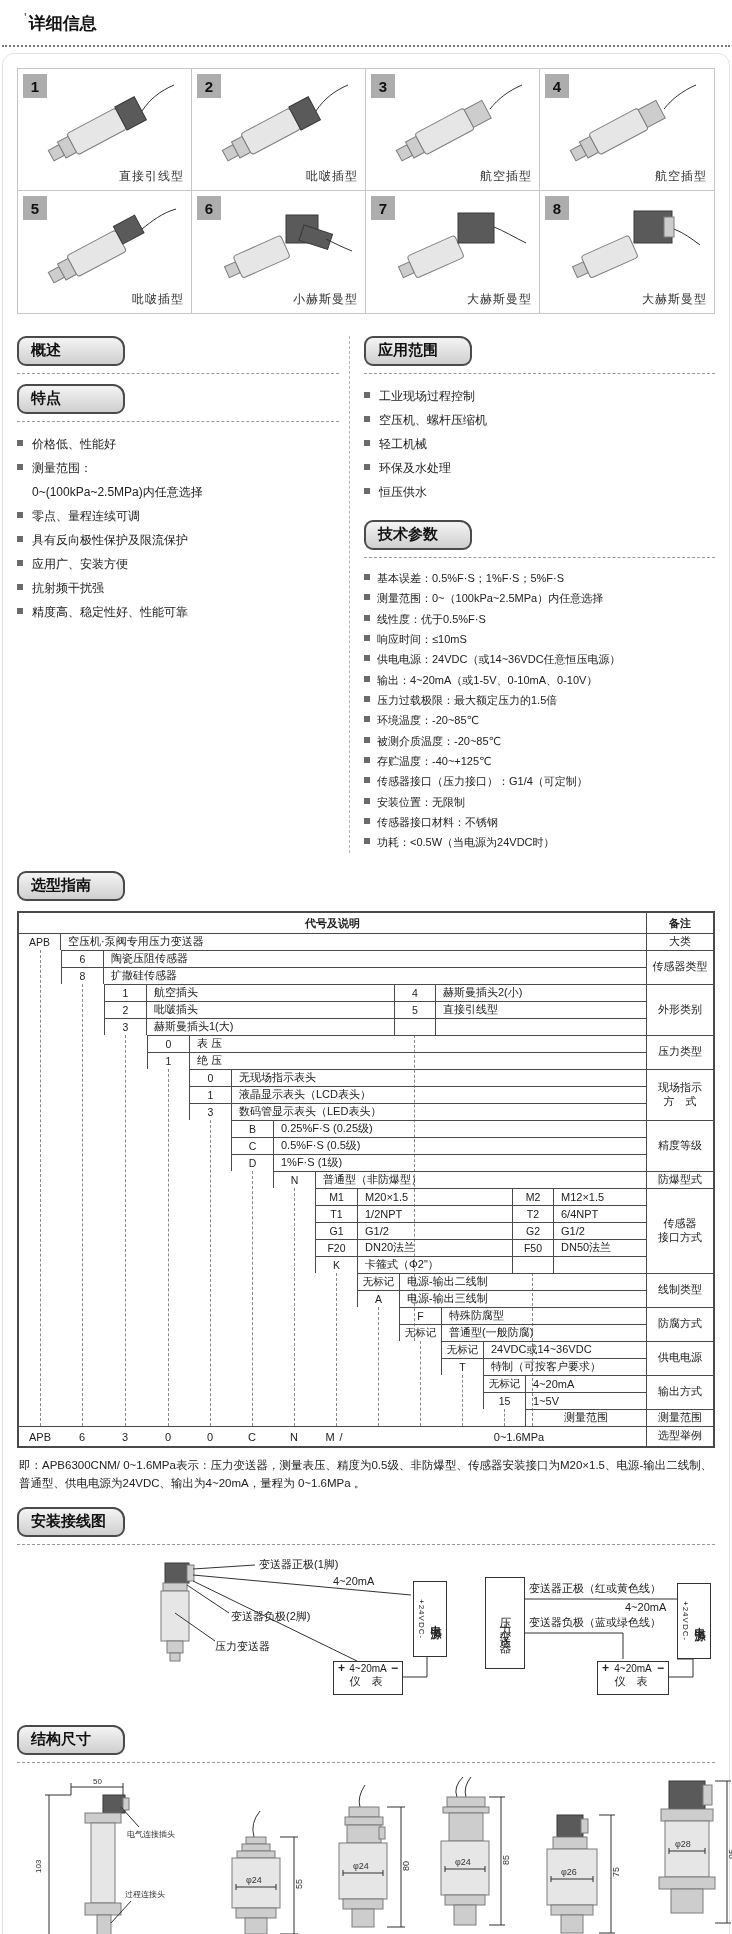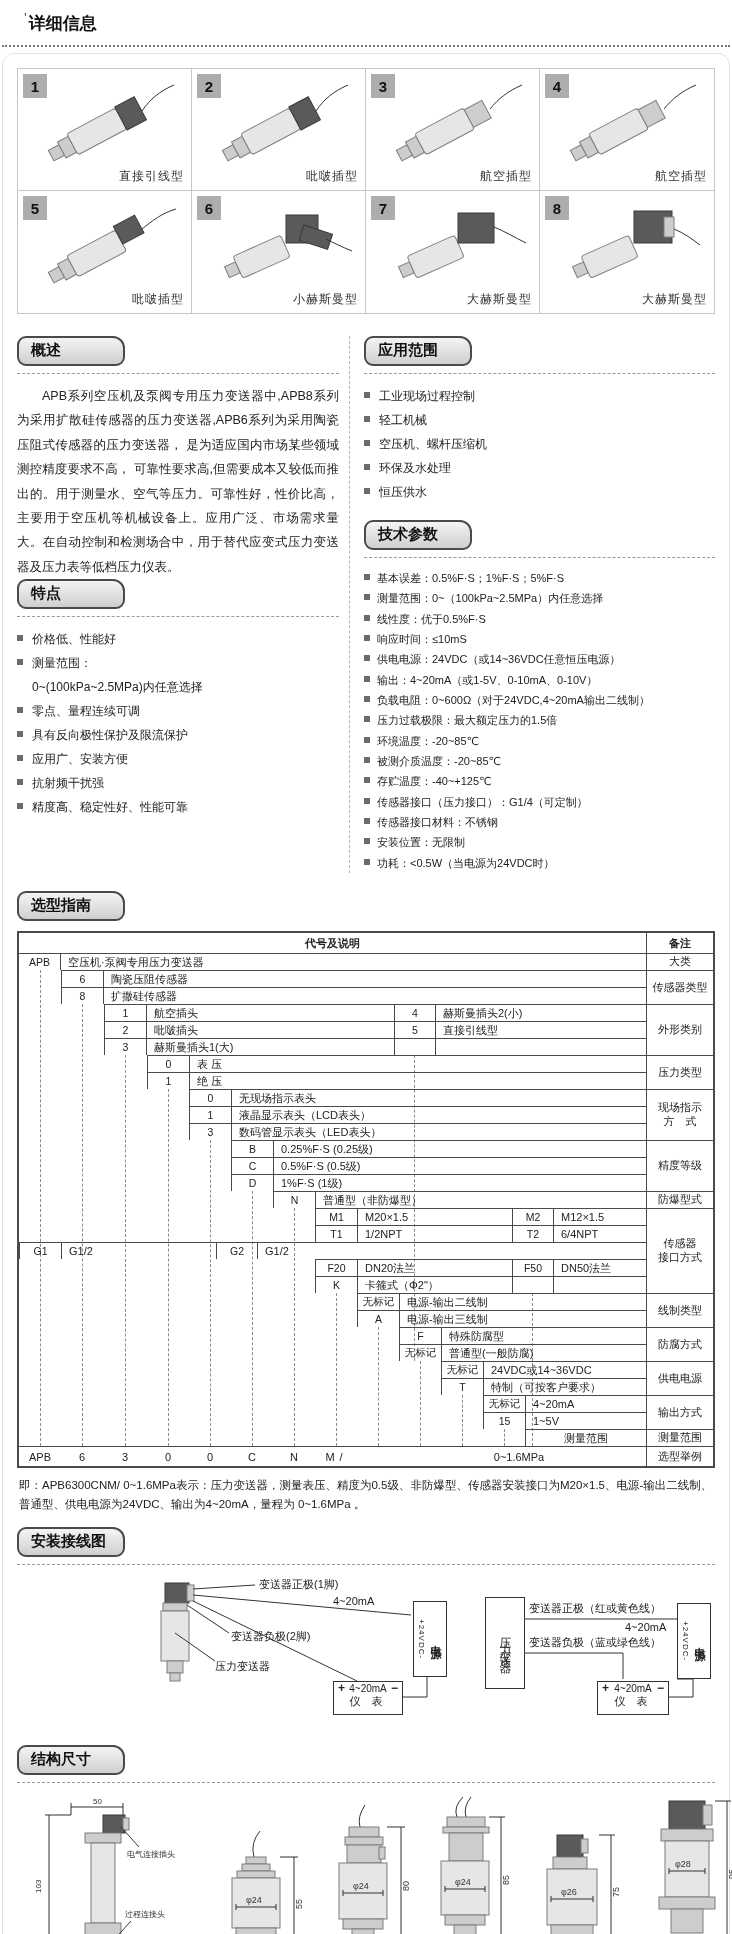--- a/index.html
+++ b/index.html
@@ -199,21 +199,20 @@
           </svg>
         <div class="badge">8</div>
         <div class="plabel">大赫斯曼型</div>
       </div>
     </div>
 
     <div class="cols">
       <div class="col-l">
         <div class="pill">概述</div>
         <hr class="dash-rule">
-        <p class="para">APB系列空压机及泵阀专用压力变送器中,APB8系列为采用扩散硅传感器的压力变送器,APB6系列为采用陶瓷压阻式传感器的压力变送器， 是为适应国内市场某些领域测控精度要求不高， 可靠性要求高,但需要成本又较低而推出的。用于测量水、空气等压力。可靠性好，性价比高，主要用于空压机等机械设备上。应用广泛、市场需求量大。在自动控制和检测场合中，用于替代应变式压力变送器及压力表等低档压力仪表。</p>
 
         <div style="">
           <div class="pill">特点</div>
           <hr class="dash-rule">
           <ul class="blist">
             <li>价格低、性能好</li>
             <li>测量范围：</li>
             <li class="cont">0~(100kPa~2.5MPa)内任意选择</li>
             <li>零点、量程连续可调</li>
             <li>具有反向极性保护及限流保护</li>
@@ -222,44 +221,43 @@
             <li>精度高、稳定性好、性能可靠</li>
           </ul>
         </div>
       </div>
 
       <div class="col-r">
         <div class="pill">应用范围</div>
         <hr class="dash-rule">
         <ul class="blist">
           <li>工业现场过程控制</li>
+          <li>空压机、螺杆压缩机</li>
           <li>轻工机械</li>
-          <li>空压机、螺杆压缩机</li>
           <li>环保及水处理</li>
           <li>恒压供水</li>
         </ul>
 
         <div style="margin-top:16px;">
           <div class="pill">技术参数</div>
           <hr class="dash-rule">
           <ul class="blist tlist">
             <li>基本误差：0.5%F·S；1%F·S；5%F·S</li>
             <li>测量范围：0~（100kPa~2.5MPa）内任意选择</li>
             <li>线性度：优于0.5%F·S</li>
             <li>响应时间：≤10mS</li>
             <li>供电电源：24VDC（或14~36VDC任意恒压电源）</li>
             <li>输出：4~20mA（或1-5V、0-10mA、0-10V）</li>
-            <li>负载电阻：0~600Ω（对于24VDC,4~20mA输出二线制）</li>
             <li>压力过载极限：最大额定压力的1.5倍</li>
             <li>环境温度：-20~85℃</li>
             <li>被测介质温度：-20~85℃</li>
             <li>存贮温度：-40~+125℃</li>
             <li>传感器接口（压力接口）：G1/4（可定制）</li>
+            <li>安装位置：无限制</li>
             <li>传感器接口材料：不锈钢</li>
-            <li>安装位置：无限制</li>
             <li>功耗：&lt;0.5W（当电源为24VDC时）</li>
           </ul>
         </div>
       </div>
     </div>
 
     <div class="sel-wrap">
       <div class="pill">选型指南</div>
 
       <div class="sel-table">
@@ -410,21 +408,21 @@
                 </span>
               </div>
             <div class="sel-row" style="margin-left:296px">
                 <span class="code">T1</span>
                 <span class="desc">1/2NPT</span>
               <span class="pair2" style="left:196px">
                   <span class="code">T2</span>
                   <span class="desc">6/4NPT</span>
                 </span>
               </div>
-            <div class="sel-row" style="">
+            <div class="sel-row" style="margin-left:296px">
                 <span class="code">G1</span>
                 <span class="desc">G1/2</span>
               <span class="pair2" style="left:196px">
                   <span class="code">G2</span>
                   <span class="desc">G1/2</span>
                 </span>
               </div>
             <div class="sel-row" style="margin-left:296px">
                 <span class="code">F20</span>
                 <span class="desc">DN20法兰</span>

